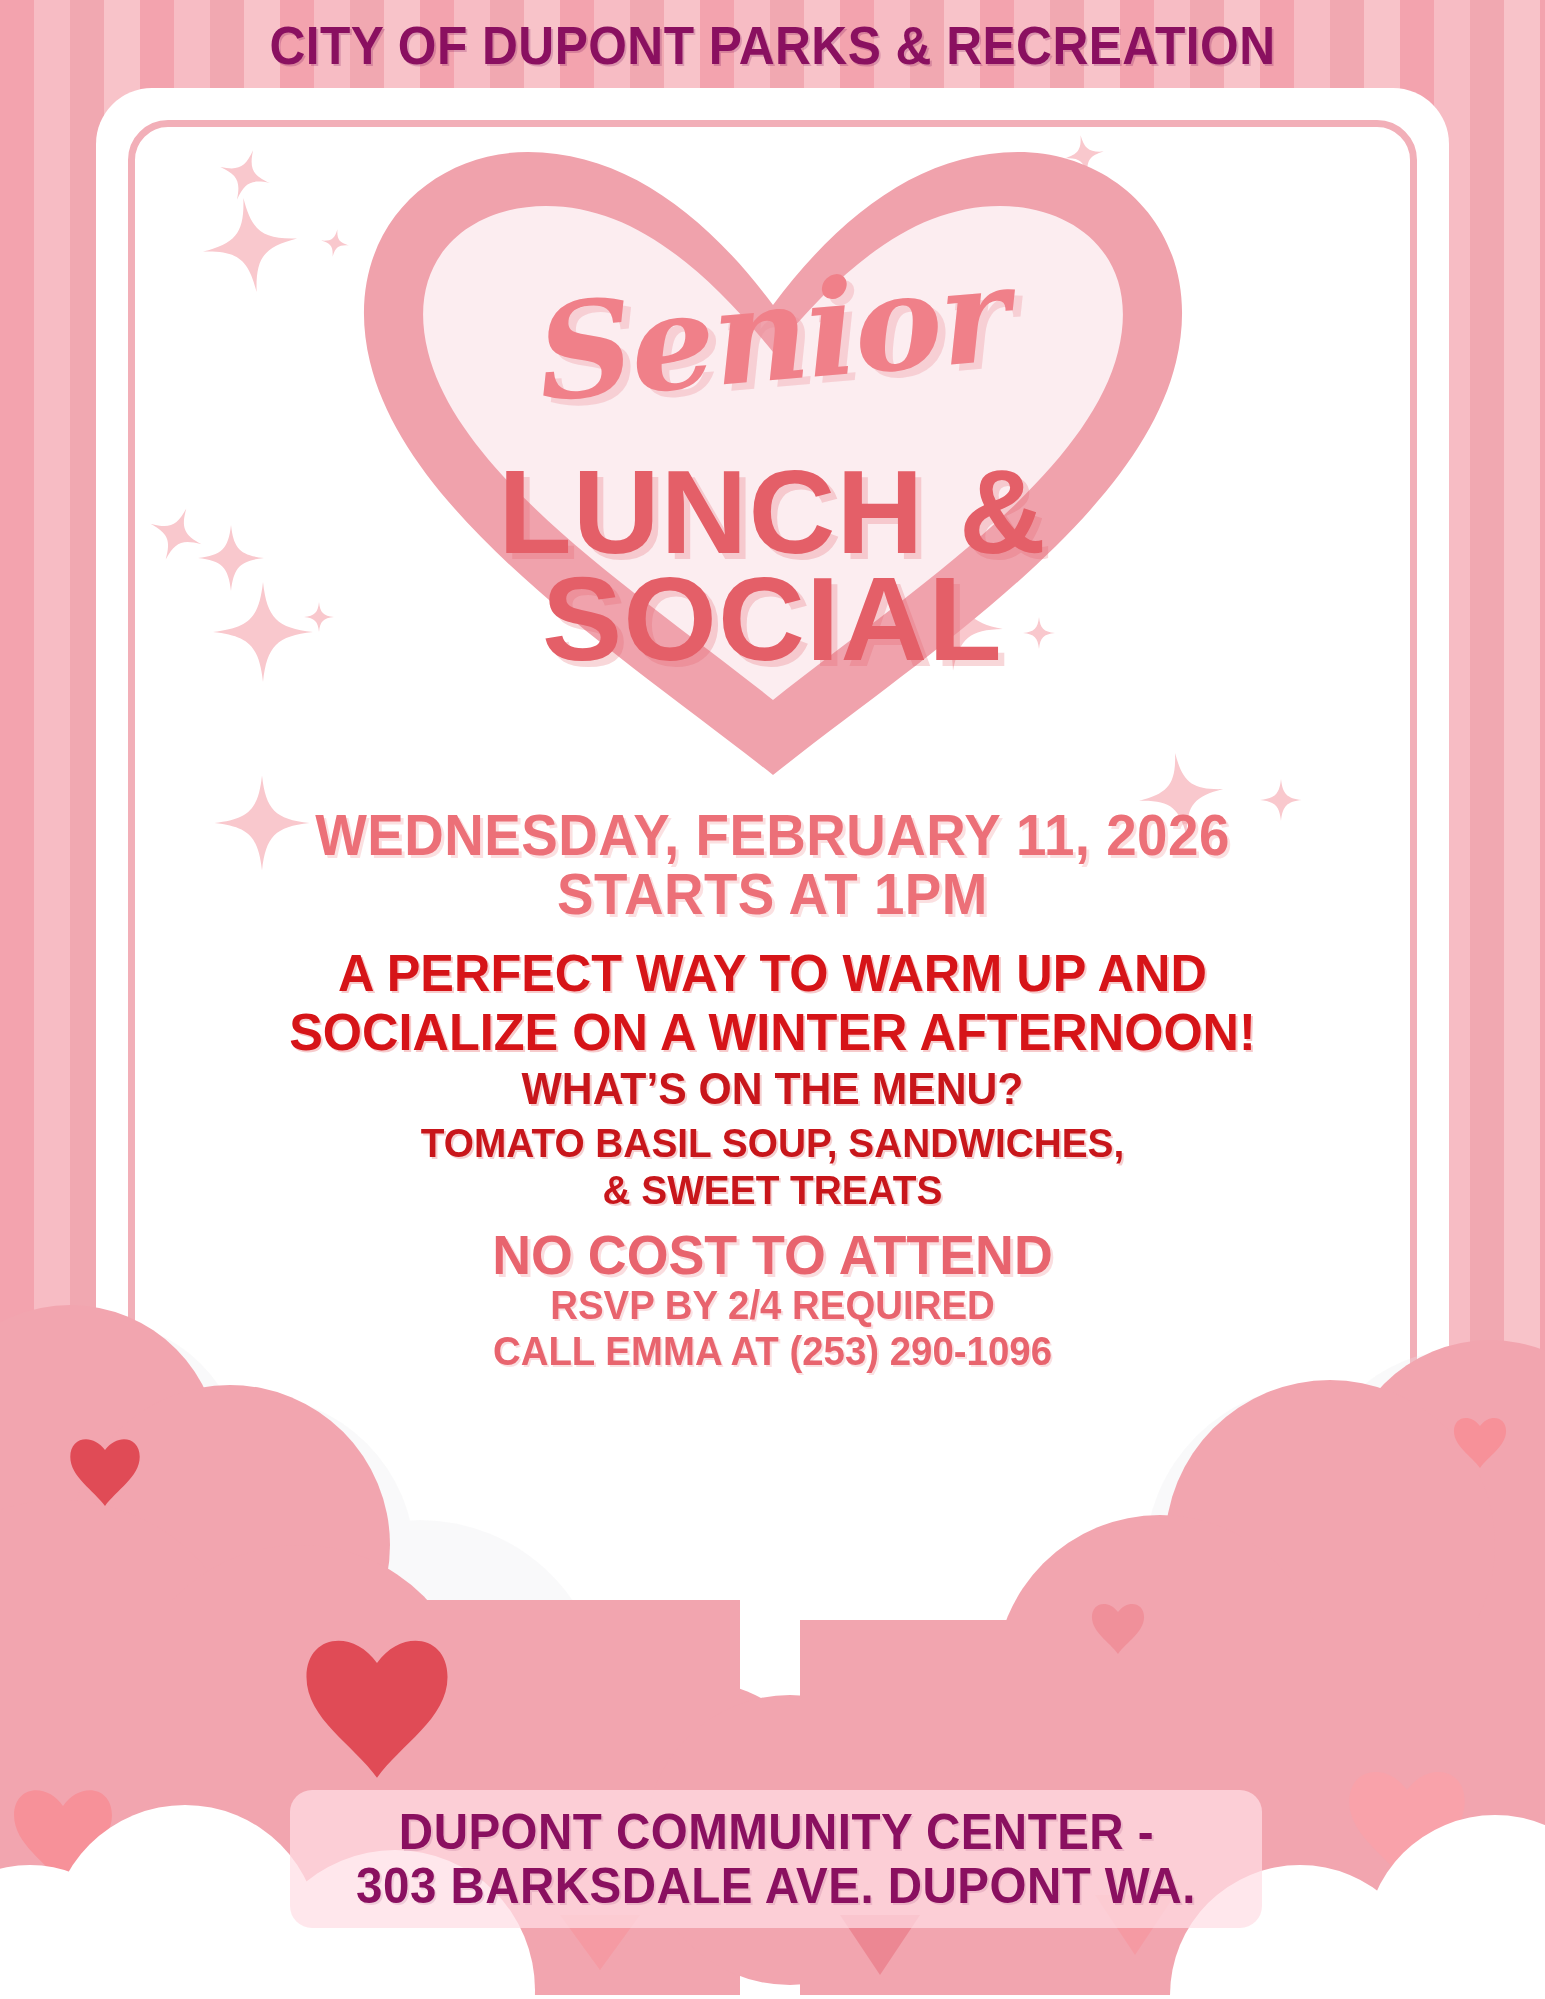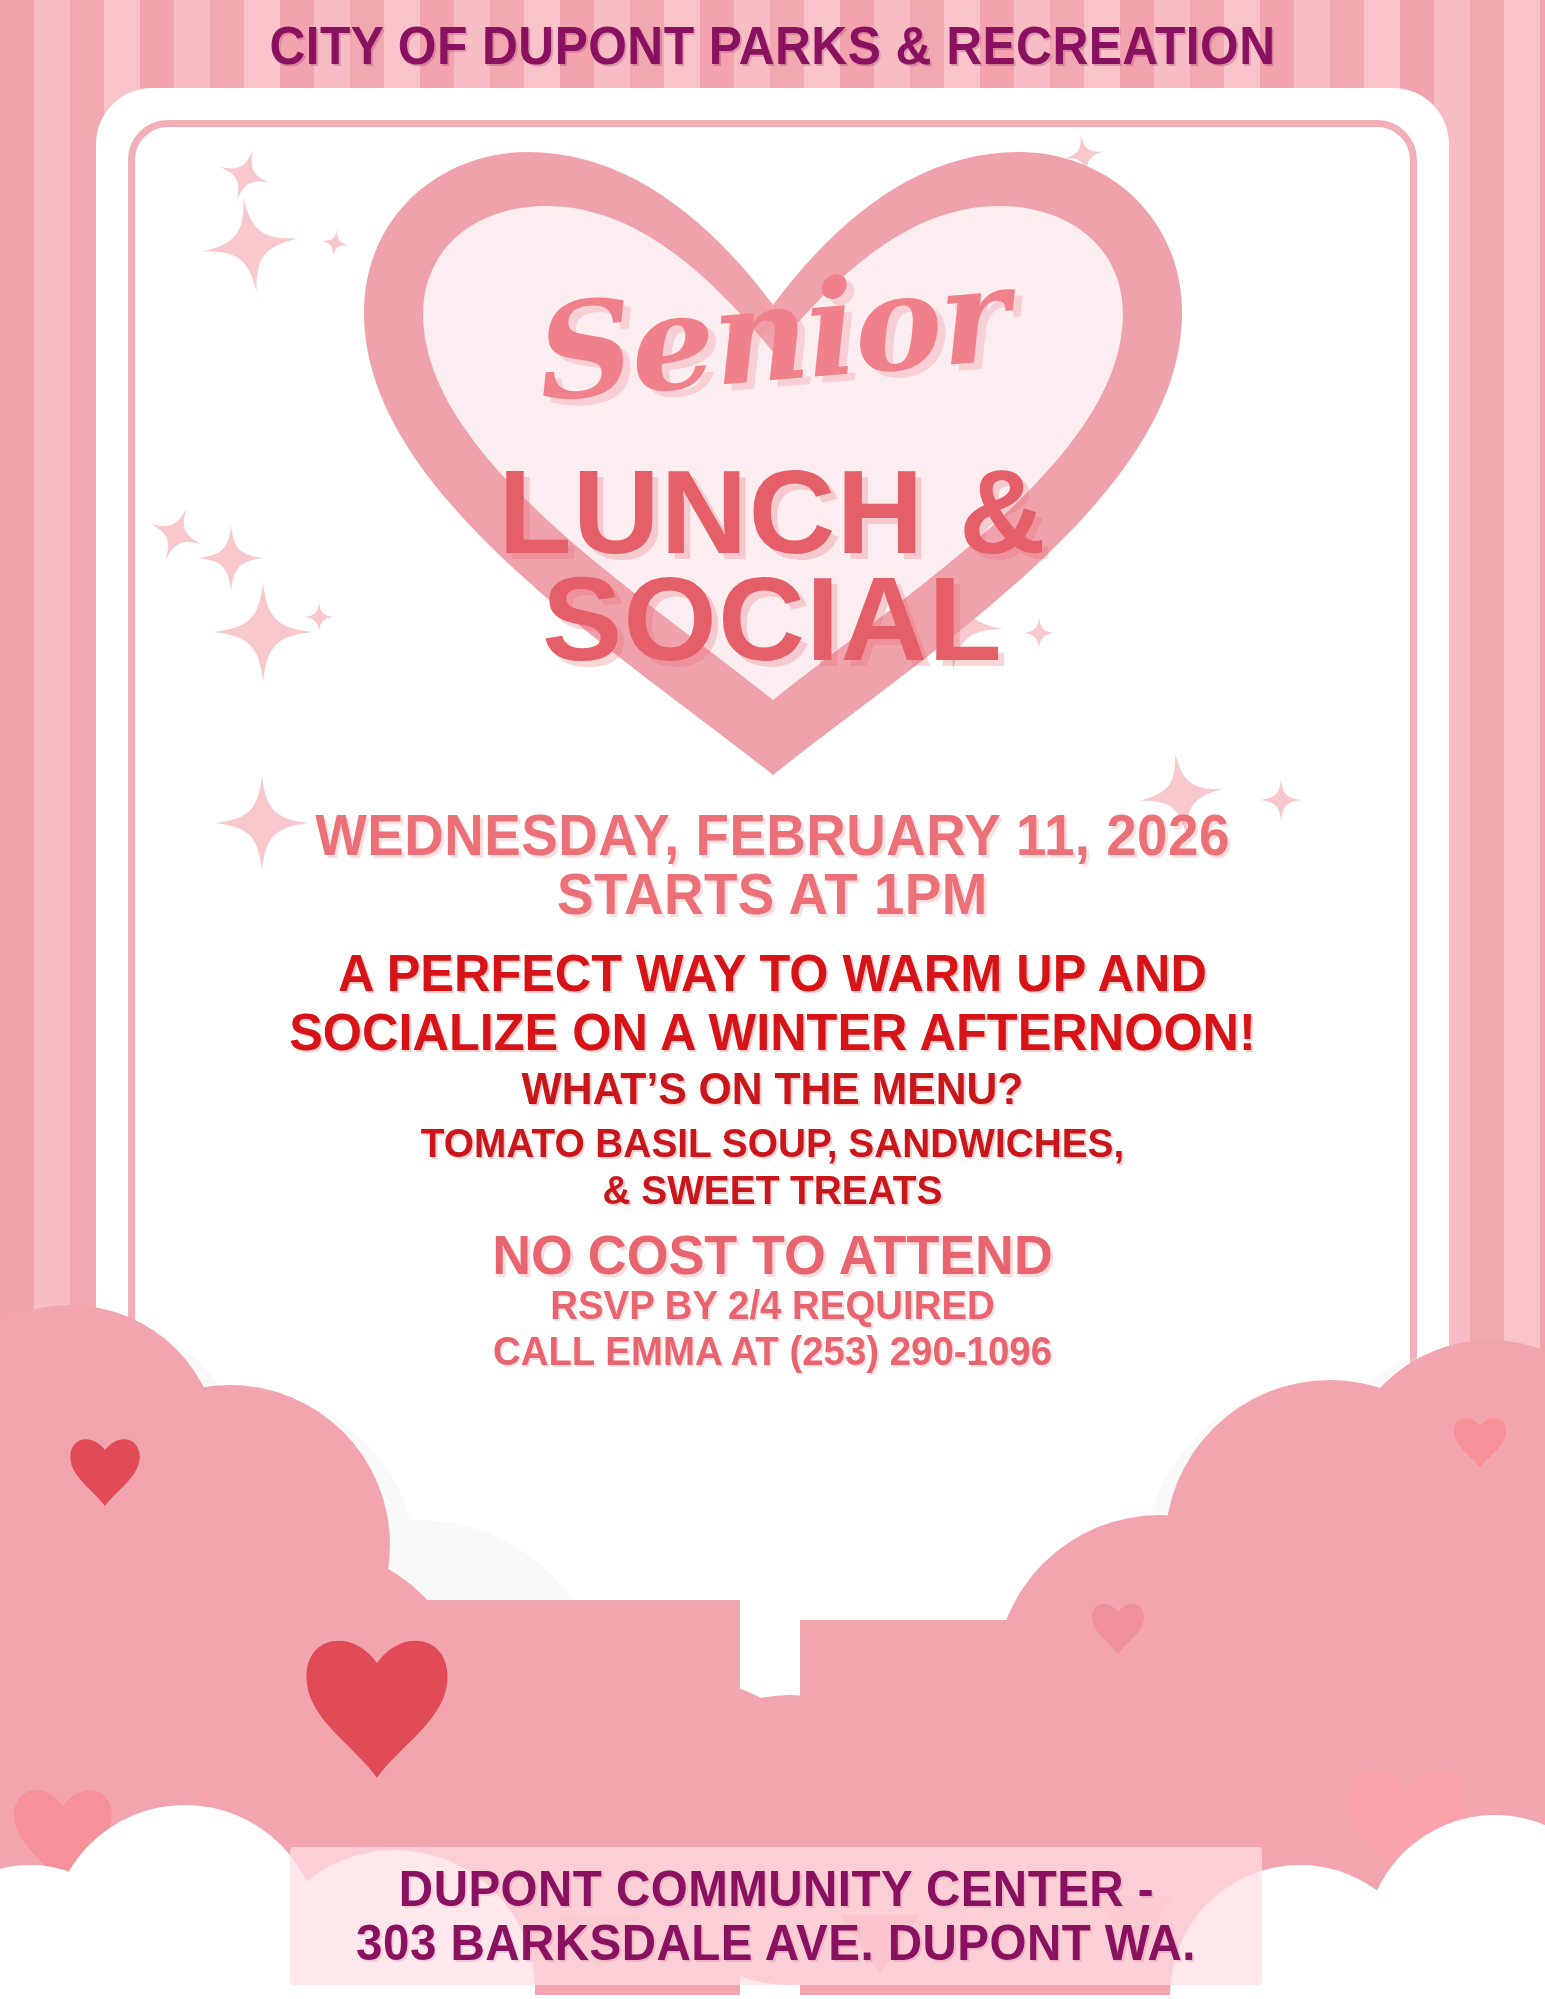--- a/index.html
+++ b/index.html
@@ -160,24 +160,24 @@
     text-shadow:2px 2px 0 rgba(232,100,110,0.20);
     transform:scaleX(0.96);
   }
 
   
   .deco{ position:absolute; inset:0; z-index:30; pointer-events:none; }
 
   
   .address-banner{
     position:absolute;
-    left:290px; top:1847px;
+    left:290px; top:1790px;
     width:972px; height:138px;
     background:rgba(255,222,228,0.72);
-    border-radius:4px;
+    border-radius:22px;
     z-index:60;
     display:flex; flex-direction:column;
     align-items:center; justify-content:center;
   }
   .address-banner span{
     display:block;
     font-family:"Liberation Sans Narrow","Liberation Sans", sans-serif;
     font-weight:900;
     font-size:50px;
     line-height:1.08;

